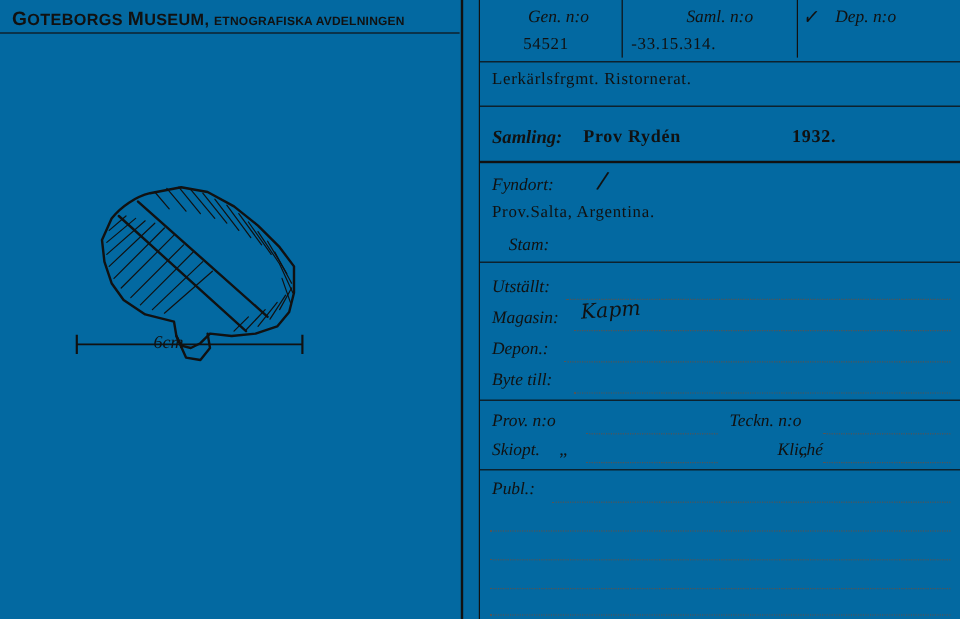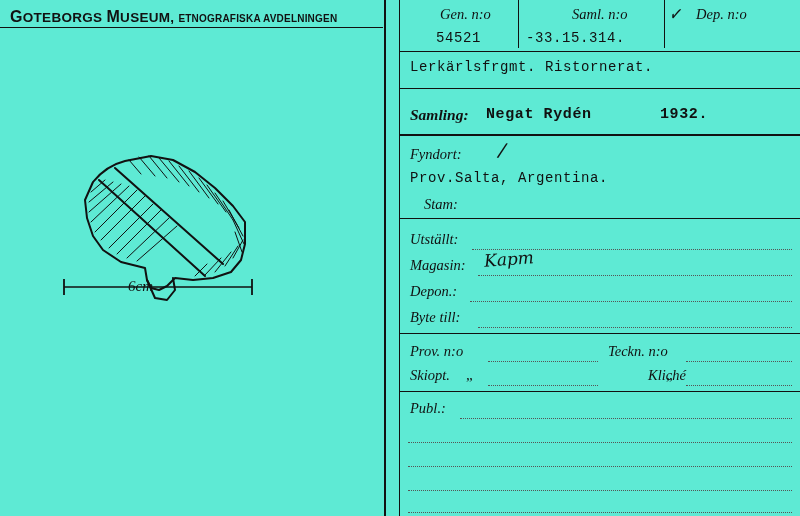--- a/index.html
+++ b/index.html
@@ -13,21 +13,21 @@
     position: relative;
     overflow: hidden;
     font-family: "Liberation Serif", serif;
     color: #111;
   }
 
   .card {
     position: absolute;
     left: 0; top: 0;
     width: 800px; height: 516px;
-    background: #5eead4;
+    background: #0369a1;
   }
 
   
   .left-panel {
     position: absolute;
     left: 0; top: 0;
     width: 385px;
     height: 516px;
   }
   .museum-header {
@@ -123,21 +123,21 @@
   .lbl {
     position: absolute;
     font-family: "Liberation Serif", serif;
     font-style: italic;
     font-size: 14.5px;
     color: #111;
     white-space: nowrap;
   }
   .val {
     position: absolute;
-    font-family: Liberation Mono, monospace;
+    font-family: Liberation Serif, serif;
     font-size: 14px;
     letter-spacing: 0.6px;
     color: #111;
     white-space: nowrap;
   }
   .val.bold {
     font-weight: bold;
     font-size: 15px;
   }
   .lbl.bold {
@@ -275,21 +275,21 @@
 
     <div class="lbl" style="left:296px; top:6px;">Dep. n:o</div>
     <div class="val" style="left:296px; top:30px;"></div>
 
     <div class="hline" style="top:51px;"></div>
 
     <div class="val" style="left:10px; top:59px;">Lerkärlsfrgmt. Ristornerat.</div>
     <div class="hline" style="top:88px;"></div>
 
     <div class="lbl bold" style="left:10px; top:106px;">Samling:</div>
-    <div class="val bold" style="left:86px; top:106px;">Negat Rydén</div>
+    <div class="val bold" style="left:86px; top:106px;">Prov Rydén</div>
     <div class="val bold" style="left:260px; top:106px;">1932.</div>
     <div class="hline thick" style="top:134px;"></div>
 
     <div class="lbl" style="left:10px; top:146px;">Fyndort:</div>
     <div class="slash-over" style="left:99px; top:138px;">/</div>
     <div class="val" style="left:10px; top:170px;">Prov.Salta, Argentina.</div>
 
     <div class="lbl" style="left:24px; top:196px;text-align:right;">Stam:</div>
     <div class="val" style="left:62px; top:196px;"></div>
     <div class="hline" style="top:218px;"></div>

